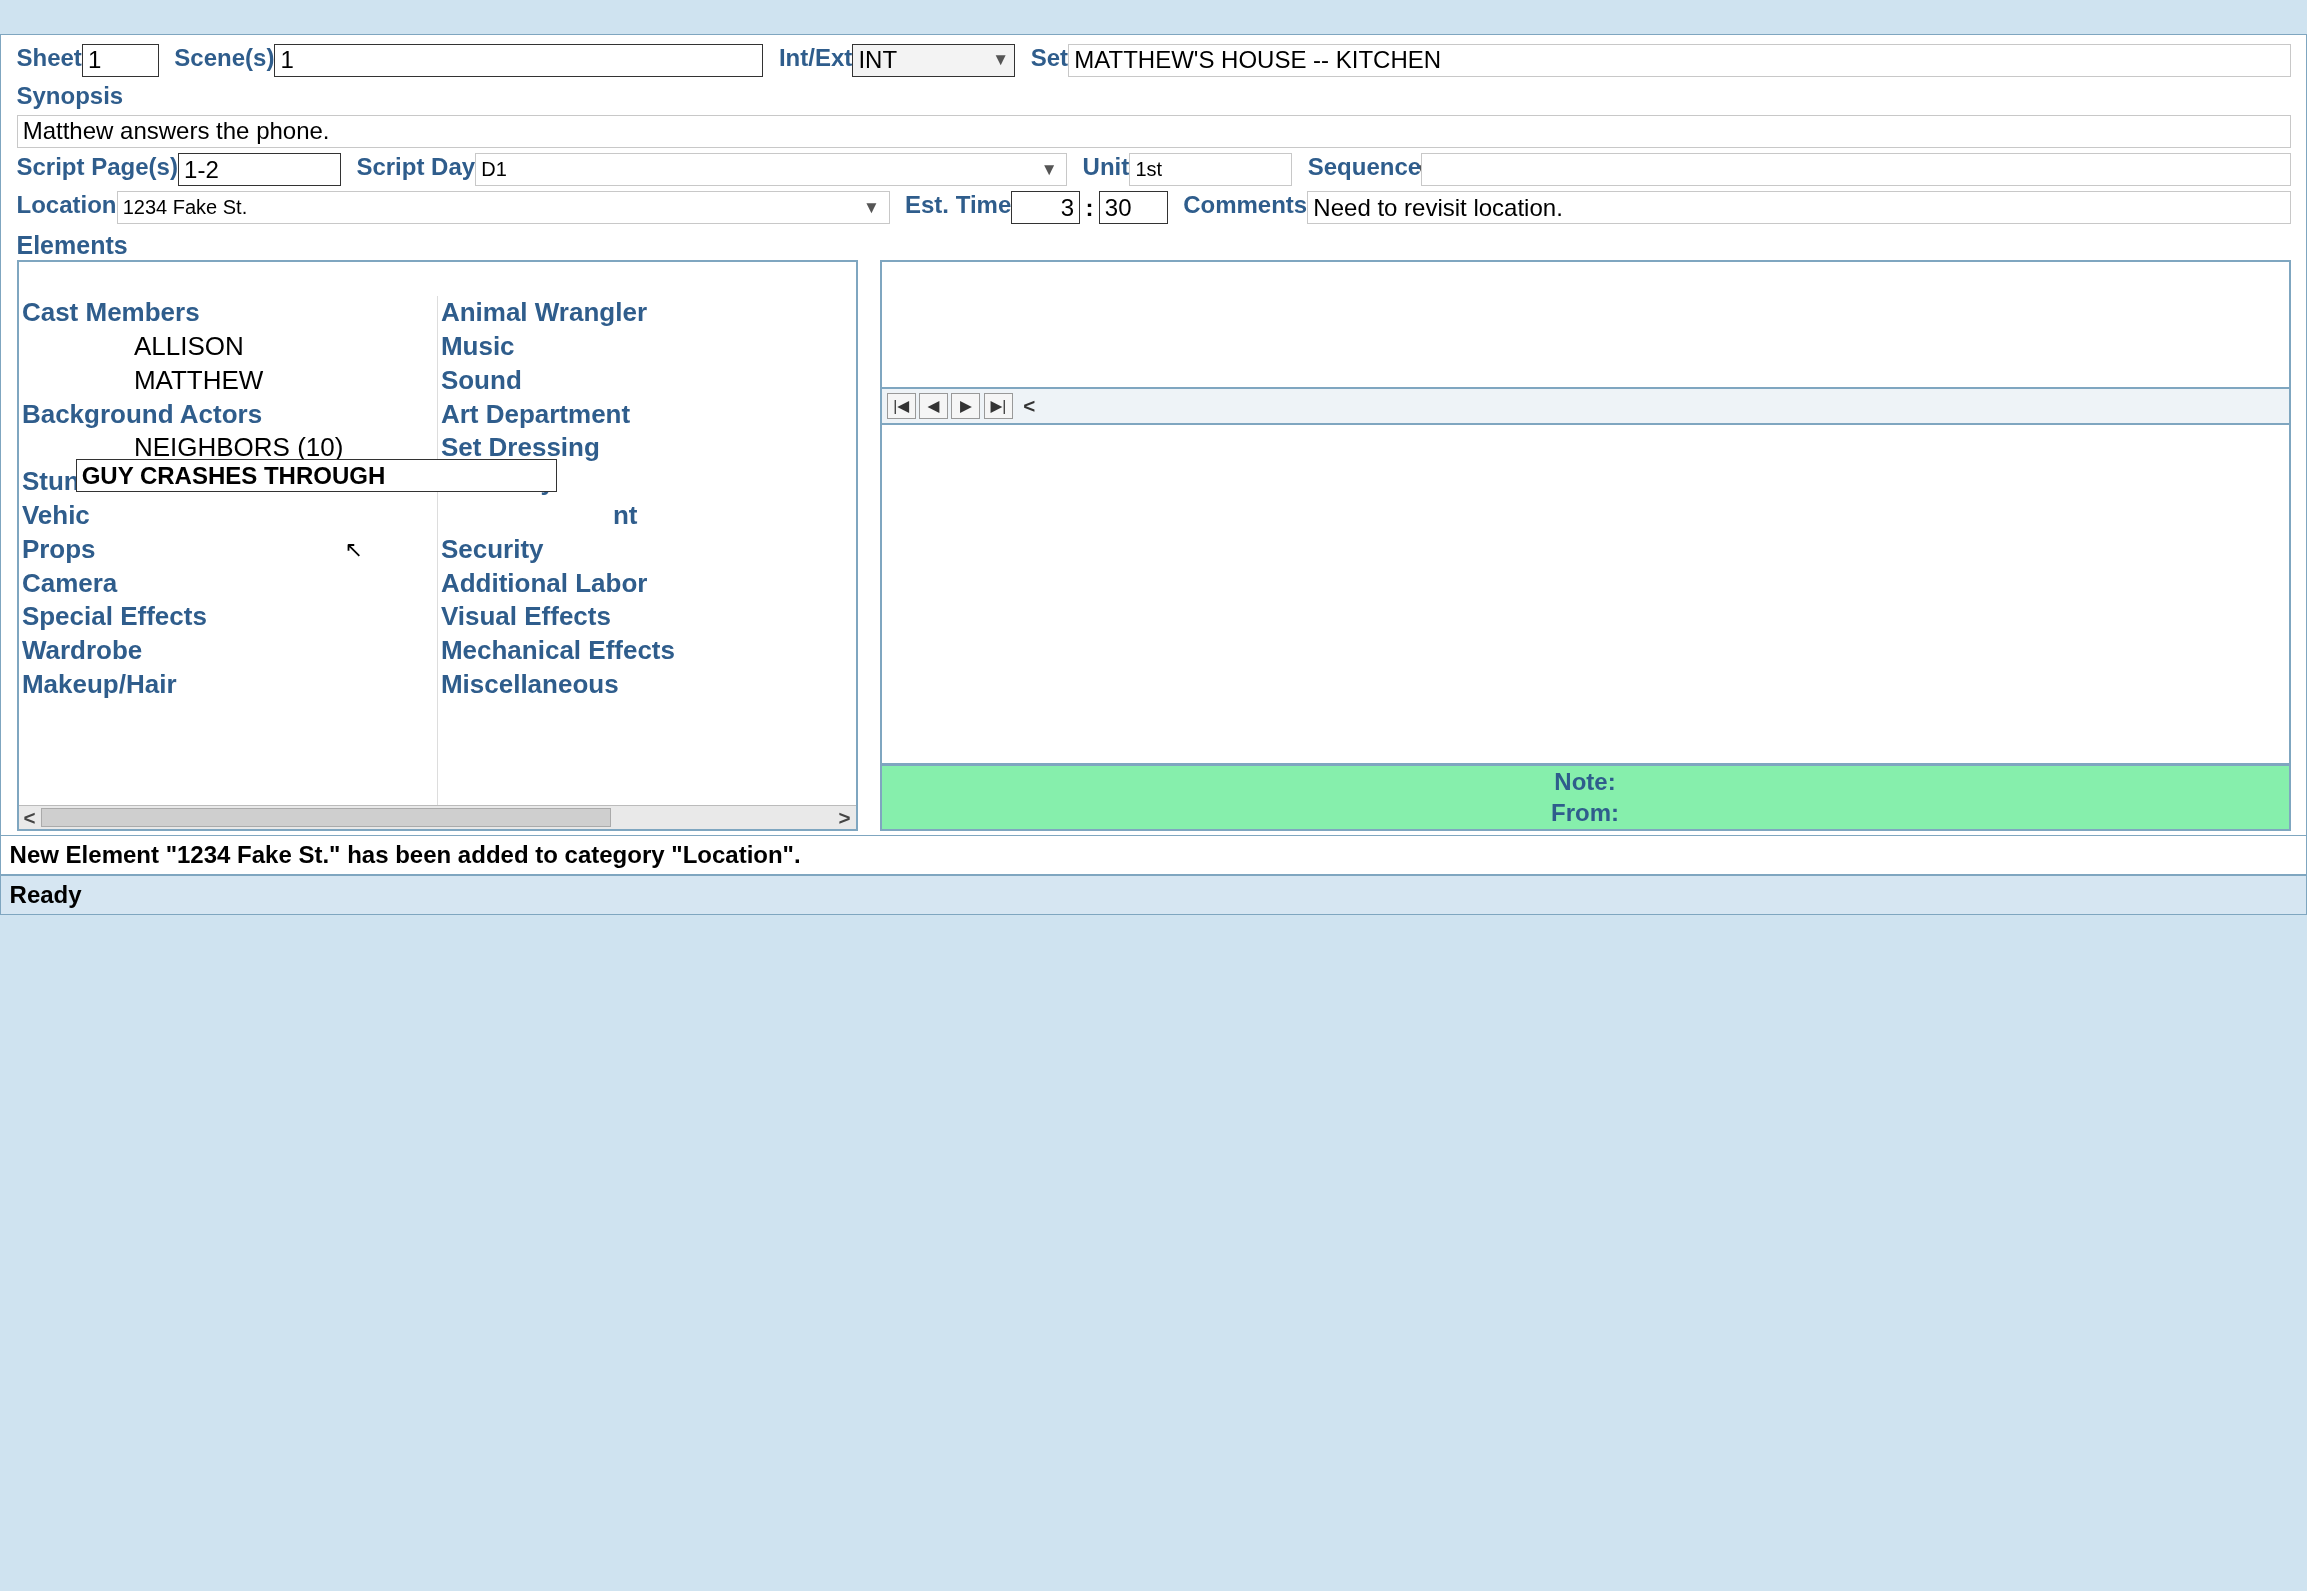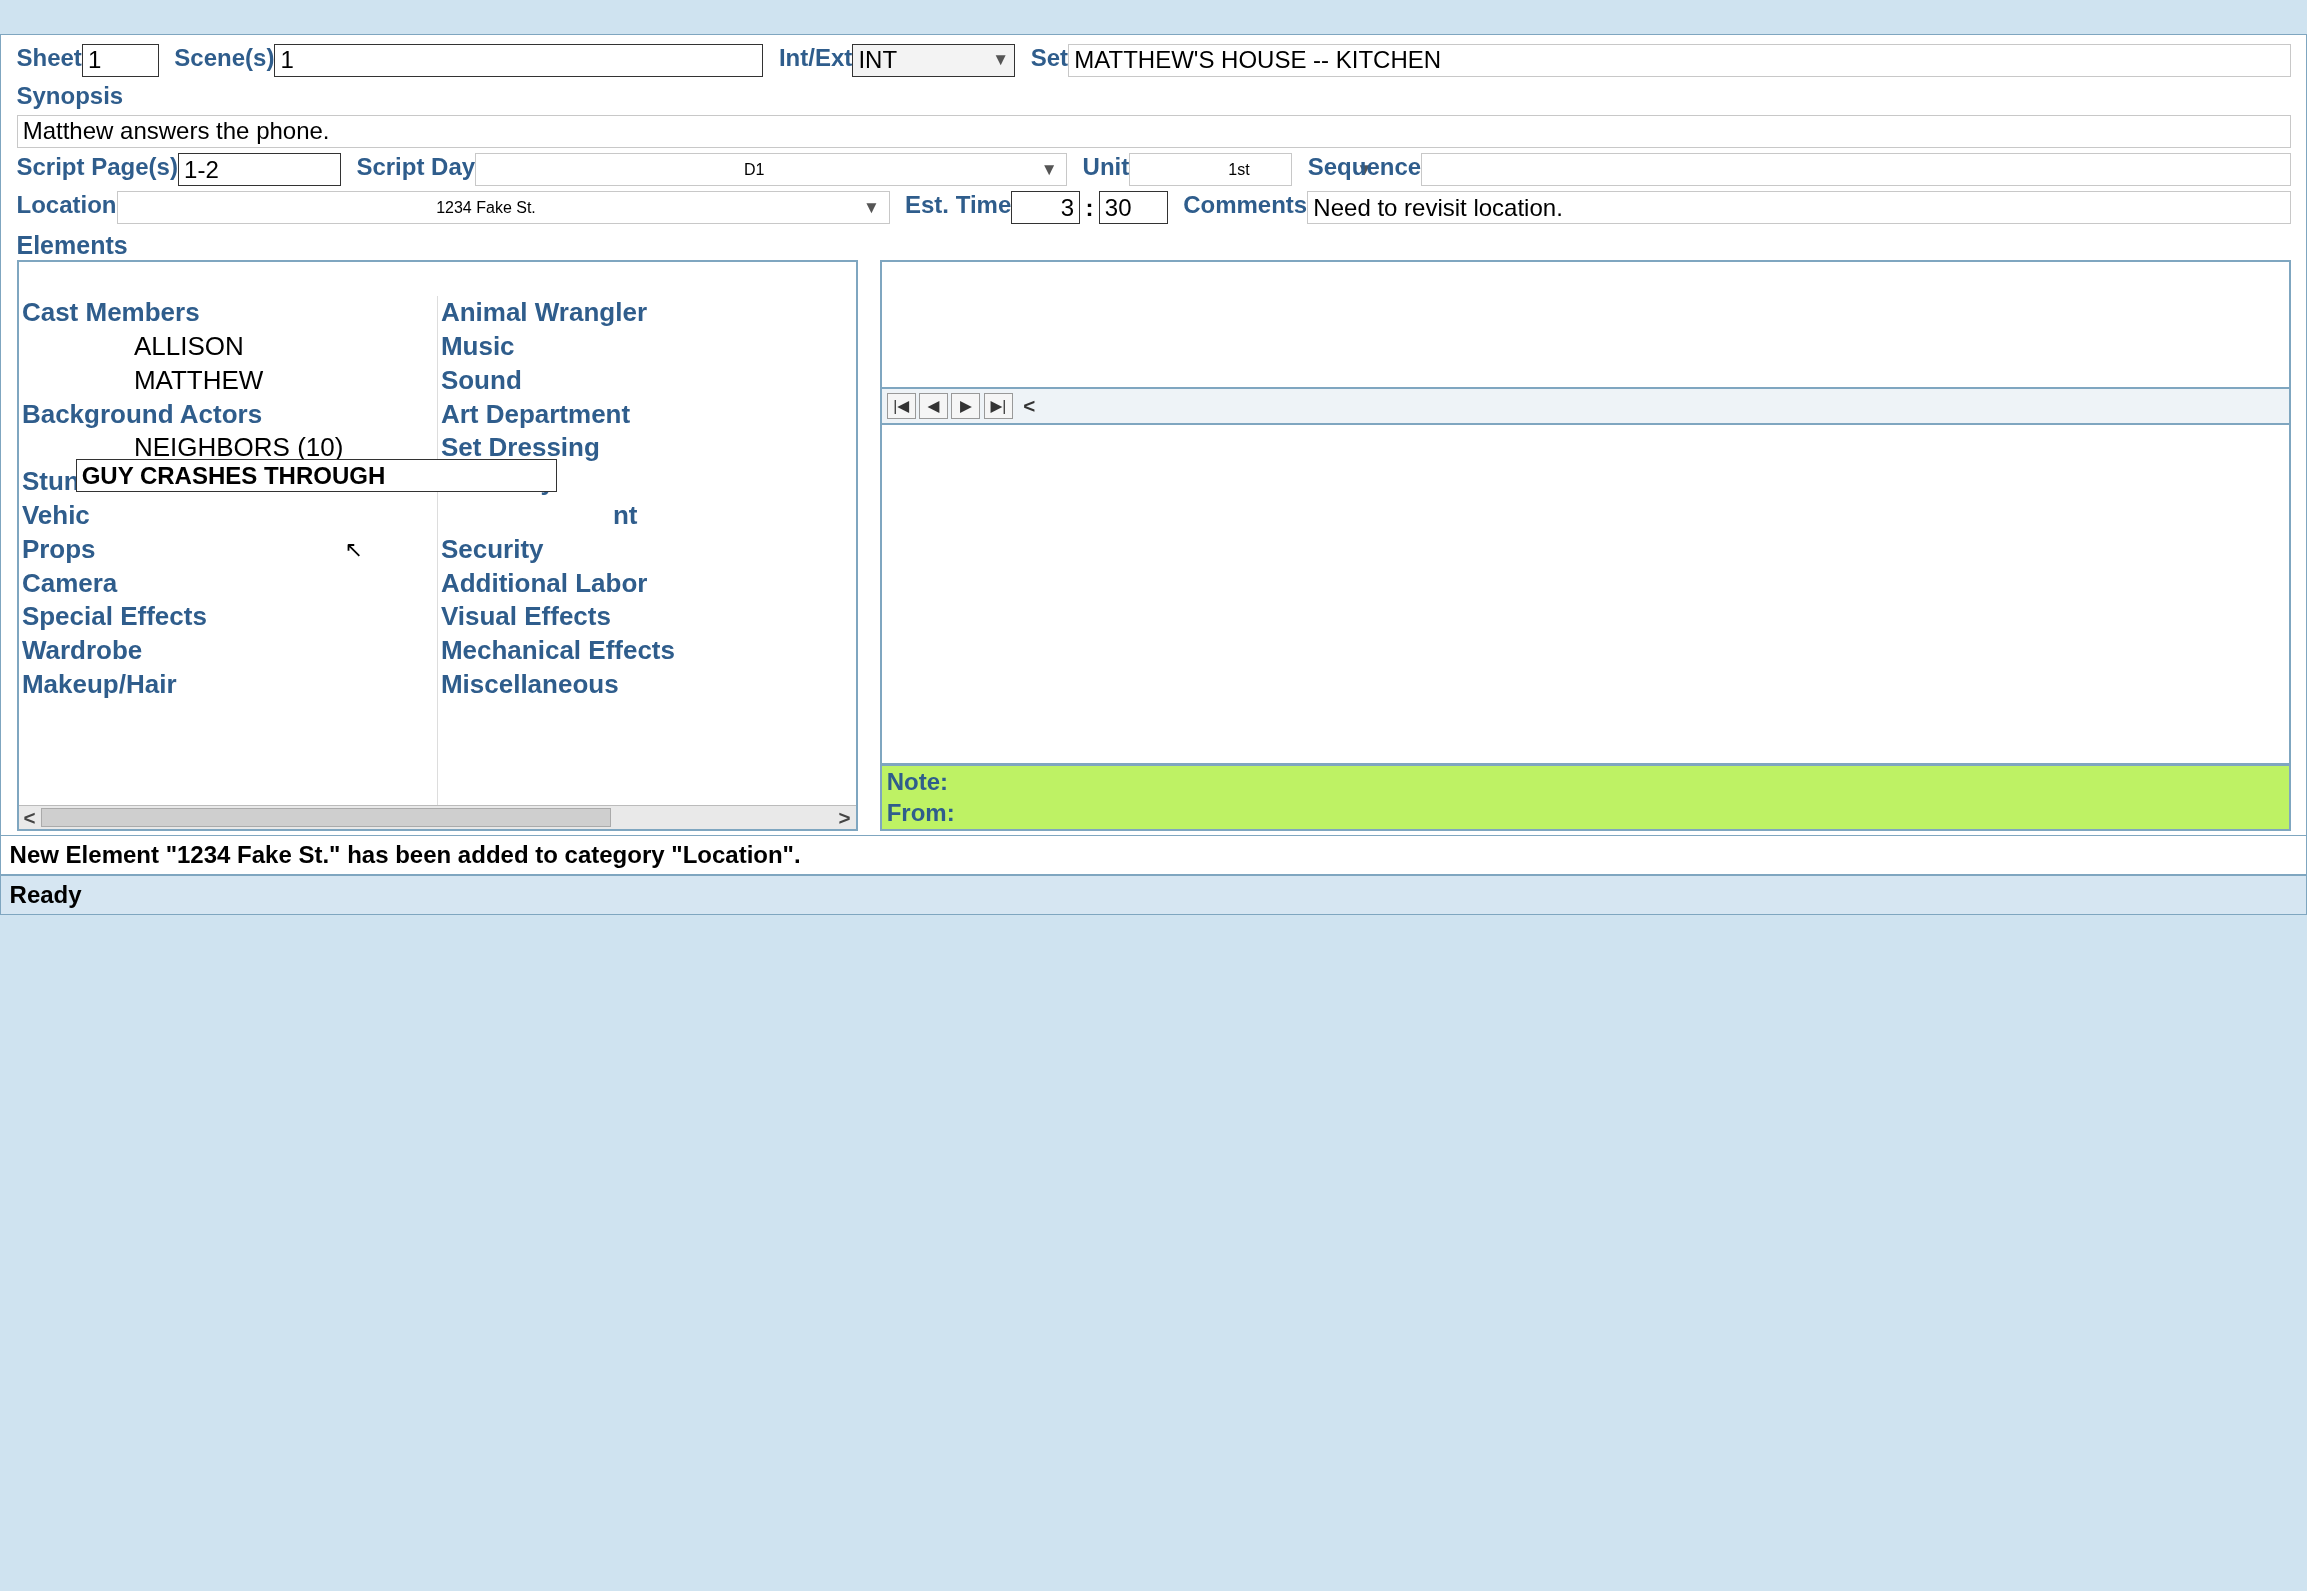--- a/index.html
+++ b/index.html
@@ -43,21 +43,21 @@
   .col { display: flex; }
   .select-box {
     background: #f3f3f3;
     display: flex;
     align-items: center;
     justify-content: space-between;
     cursor: pointer;
   }
   .select-box .chev { color:#555; font-size:17px; margin-left:6.9px; }
   .combo { display:flex; align-items:center; border:1.7px solid #333; height:33px; background:#fff;}
-  .combo input { border:none; flex:1; height:100%; font-size:16px; padding:1.7px 5.2px;text-align:center;}
+  .combo input { border:none; flex:1; height:100%; font-size:20px; padding:1.7px 5.2px;}
   .combo .chev { padding:0 8.6px; color:#555; font-size:17px; cursor:pointer;}
   .light-combo { background:#fff; border:1.7px solid #c8c8c8; }
   .light-combo input { background:transparent; }
 
   .w-sheet { width: 77px; }
   .w-scene { width: 489px; }
   .w-intext { width: 163px; }
   .w-set { flex:1; min-width: 515px; }
   .w-synopsis { width: calc(100% ); }
   .w-scriptpg { width: 163px; }
@@ -167,21 +167,22 @@
   .preview-mid {
     border:2.6px solid #7fa6c0;
     border-top:none;
     background:#fff;
     flex:1;
   }
   .note-row, .from-row {
     color:#2f5d8c; font-weight:bold; font-size:24px;
     border-top:1.7px solid #7fa6c0;
     padding:1.7px 5.2px;
-    background:#bef264;
+    background:#86efac;
+    text-align:center;
   }
   .note-from-wrap { border:2.6px solid #7fa6c0; border-top:none; background:#fff;}
 
   .status-msg {
     background:#fff;
     border:1.7px solid #7fa6c0;
     border-top:none;
     font-size:24px;
     font-weight:bold;
     padding:5.2px 8.6px;

